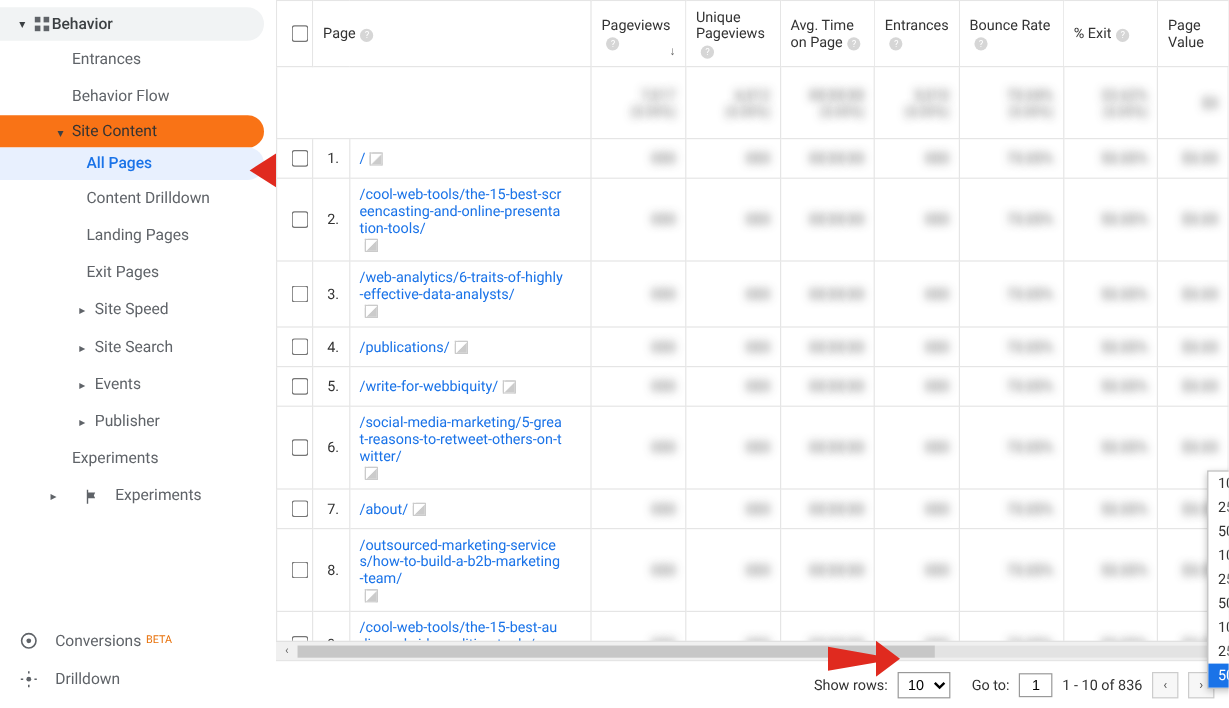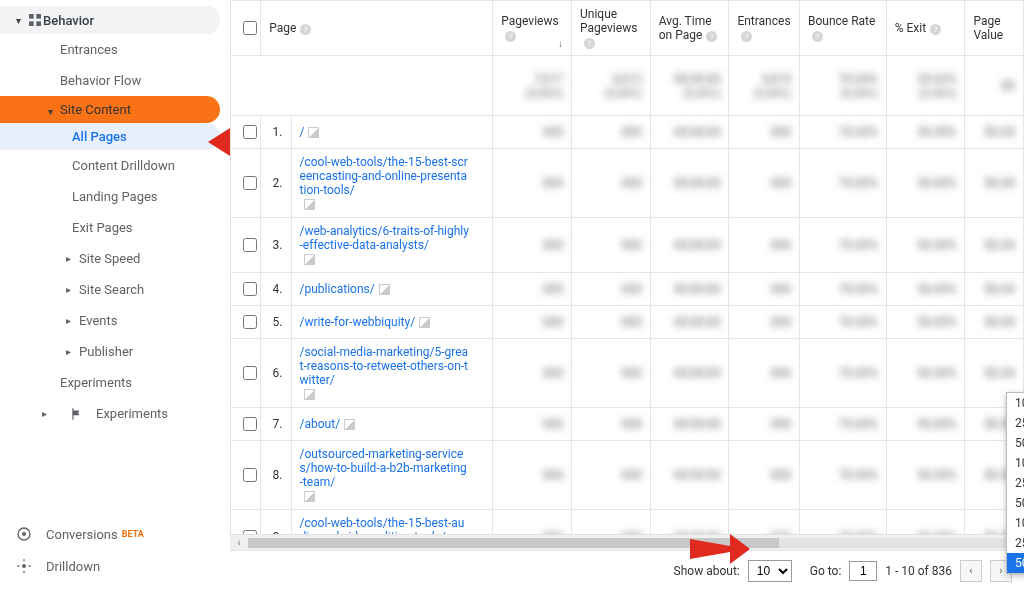--- a/index.html
+++ b/index.html
@@ -88,21 +88,21 @@
     bottom:8px; left:0;
     width:230px;
   }
   .bottom-nav .bn-item {
     display:flex;align-items:center;
     padding:8px 16px;
     color:#5f6368;
     cursor:pointer;
   }
   .bn-item .bn-icon{width:16px;height:16px;fill:#5f6368;margin-right:14px;}
-  .beta { font-size:9px; color:#e8710a; margin-left:4px; font-weight:700; vertical-align:super;}
+  .beta { font-size:9px; color:#e8710a; margin-left:4px; font-weight:400; vertical-align:super;}
 
   
   .red-arrow-left {
     position:absolute;
     left:208px; top:128px;
     width:0;height:0;
     border-top:14px solid transparent;
     border-bottom:14px solid transparent;
     border-right:22px solid #e02a1f;
     z-index:5;
@@ -503,21 +503,21 @@
 
     <div class="hscroll">
       <div class="arrow">‹</div>
       <div class="track">
           <div class="thumb"></div>
         </div>
       <div class="arrow">›</div>
     </div>
 
     <div class="footer">
-      <span class="lbl">Show about:</span>
+      <span class="lbl">Show rows:</span>
       <select><option>10</option></select>
       <span class="lbl">Go to:</span>
       <input type="text" value="1" style="">
       <span>1 - 10 of 836</span>
       <span class="pager-btn">‹</span>
       <span class="pager-btn">›</span>
     </div>
   </div>
 </div>
 

